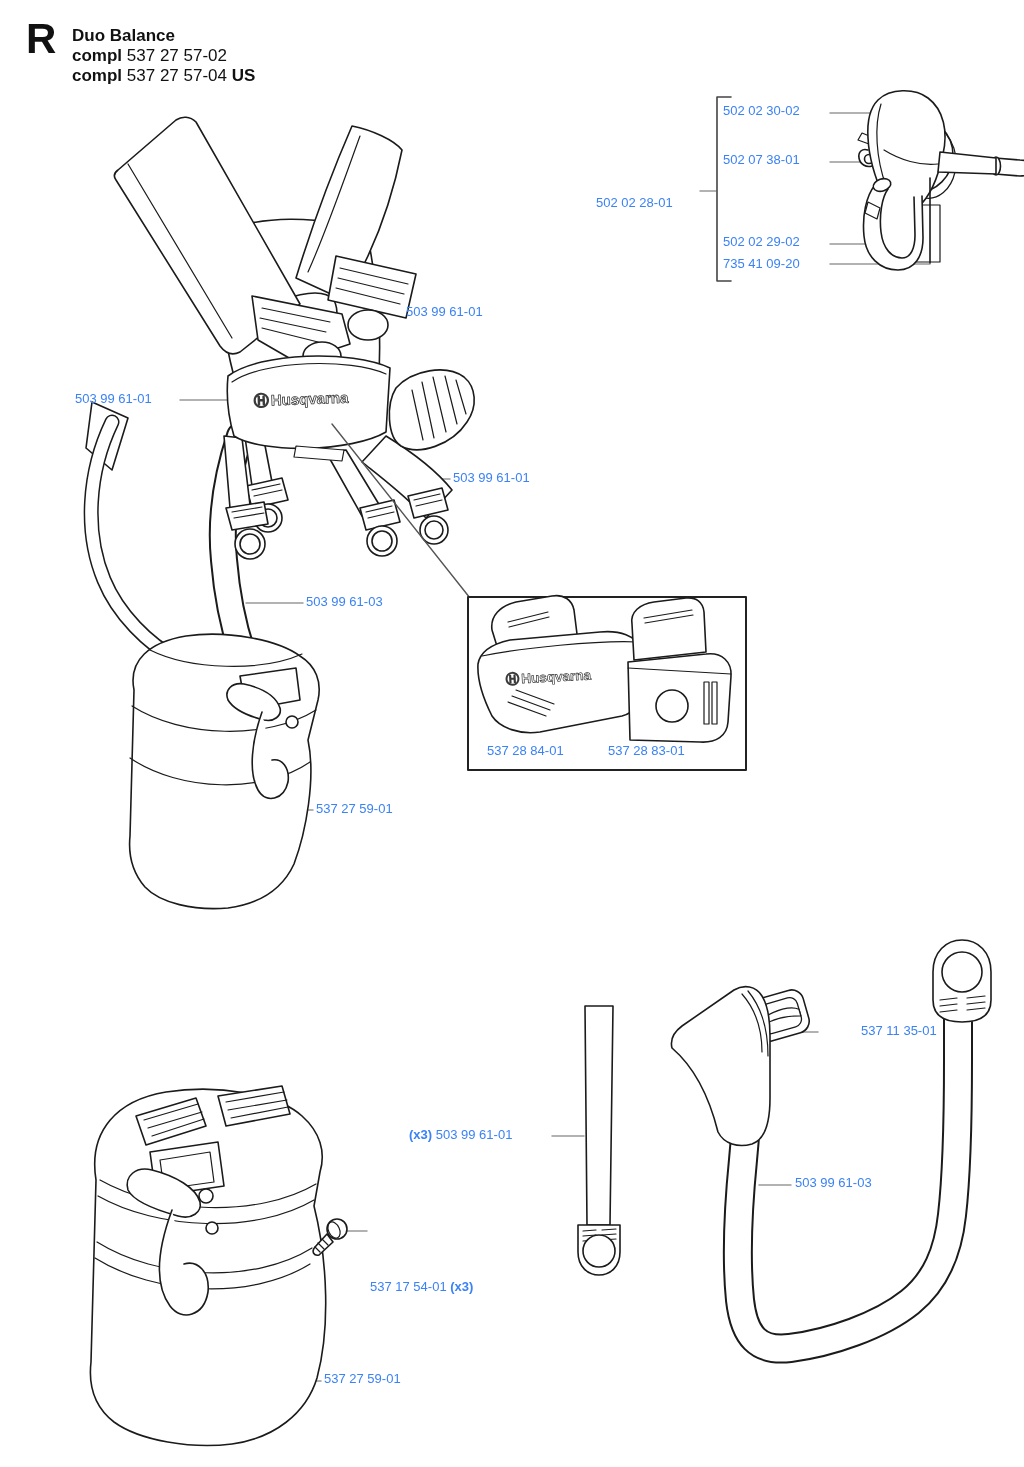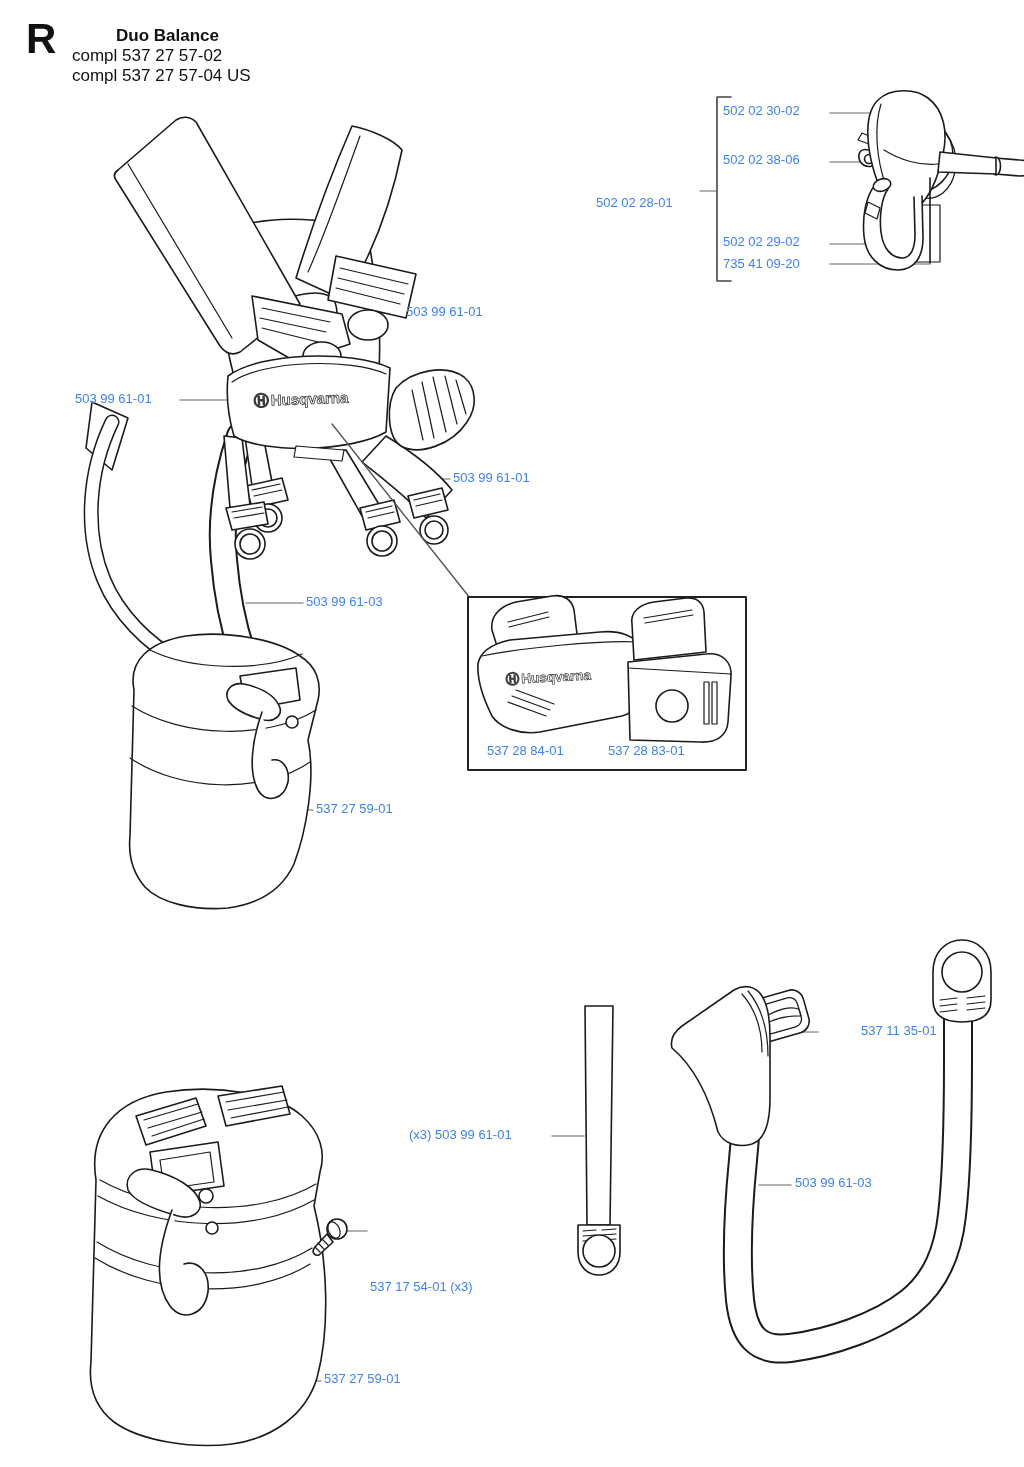--- a/index.html
+++ b/index.html
@@ -1,23 +1,23 @@
 <!DOCTYPE html>
 <html><head>
 <meta charset="utf-8">
 <style>
   html,body{margin:0;padding:0;background:#fff;}
   .page{position:relative;width:1024px;height:1467px;background:#ffffff;overflow:hidden;
         font-family:"Liberation Sans", sans-serif;color:#111;}
   svg.art{position:absolute;left:0;top:0;}
   .lbl{position:absolute;font-size:13px;line-height:1.1;white-space:nowrap;color:#3b82f6;}
-  .b{font-weight:normal;}
+  .b{font-weight:bold;}
   .hdr-letter{position:absolute;left:26px;top:18px;font-size:42px;font-weight:bold;line-height:1;}
   .hdr-block{position:absolute;left:72px;top:26px;font-size:17px;line-height:20px;}
-  .hdr-title{font-weight:bold;margin-left:44px;}
+  .hdr-title{font-weight:bold;}
 </style>
 </head>
 <body>
 
 <div class="page">
 
 <svg class="art" width="1024" height="1467" viewBox="0 0 1024 1467" fill="none" stroke="#1b1b1b" stroke-width="1.6" stroke-linecap="round" stroke-linejoin="round">
 
   <g stroke="#999" stroke-width="1.5">
     <line x1="830" y1="113" x2="872" y2="113"></line>
@@ -233,21 +233,21 @@
 </svg>
 
 <div class="hdr-letter">R</div>
 <div class="hdr-block">
   <div class="hdr-title">Duo Balance</div>
   <div><span class="b">compl</span> <span>537 27 57-02</span></div>
   <div><span class="b">compl</span> <span>537 27 57-04</span> <span class="b">US</span></div>
 </div>
 
 <div class="lbl" style="left:723px;top:104px">502 02 30-02</div>
-<div class="lbl" style="left:723px;top:153px">502 02 38-06</div>
+<div class="lbl" style="left:723px;top:153px">502 07 38-01</div>
 <div class="lbl" style="left:596px;top:196px">502 02 28-01</div>
 <div class="lbl" style="left:723px;top:235px">502 02 29-02</div>
 <div class="lbl" style="left:723px;top:257px">735 41 09-20</div>
 
 <div class="lbl" style="left:406px;top:305px">503 99 61-01</div>
 <div class="lbl" style="left:75px;top:392px">503 99 61-01</div>
 <div class="lbl" style="left:453px;top:471px">503 99 61-01</div>
 <div class="lbl" style="left:306px;top:595px">503 99 61-03</div>
 <div class="lbl" style="left:316px;top:802px">537 27 59-01</div>
 

